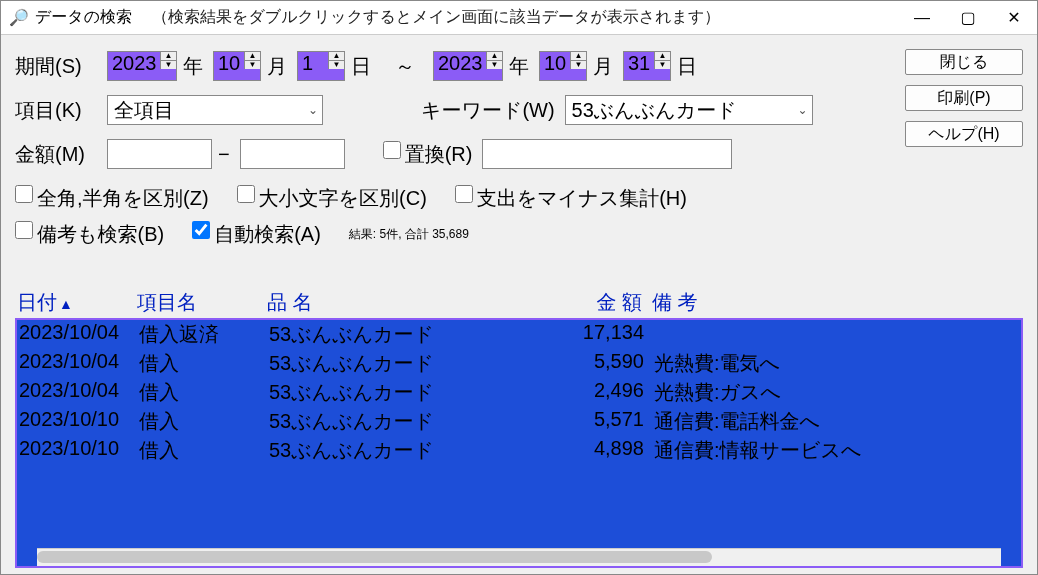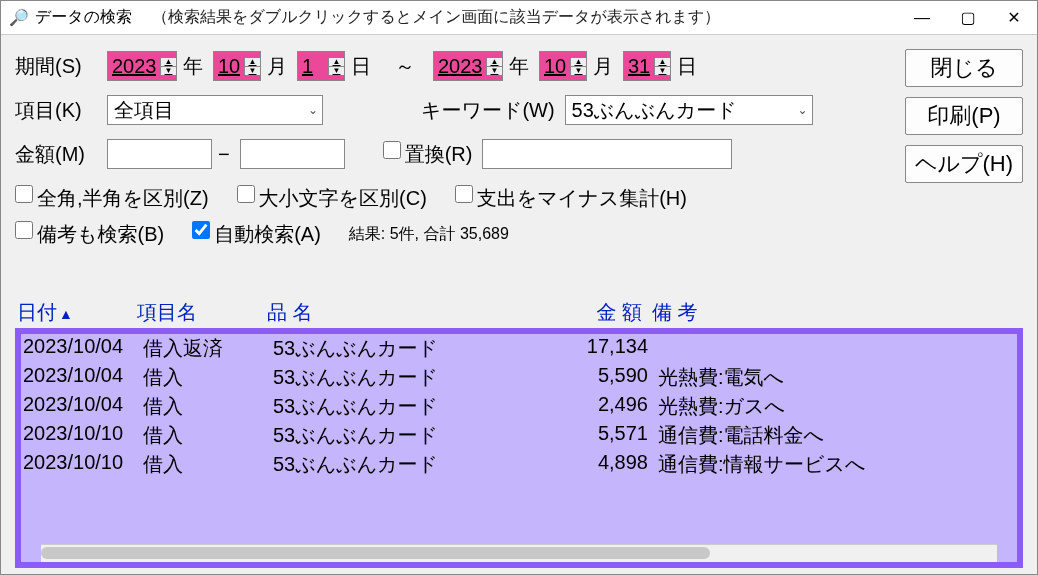--- a/index.html
+++ b/index.html
@@ -8,43 +8,43 @@
 .titlebar { height: 34px; display: flex; align-items: center; padding: 0 0 0 8px; background: #fff; border-bottom: 1px solid #ccc; }
 .titlebar .icon { font-size: 16px; margin-right: 6px; }
 .titlebar .title { font-size: 16px; }
 .titlebar .hint { font-size: 16px; margin-left: 20px; color: #222; }
 .titlebar .winbtns { margin-left: auto; display: flex; }
 .winbtn { width: 46px; height: 34px; display: flex; align-items: center; justify-content: center; font-size: 16px; cursor: default; }
 .client { flex: 1; display: flex; flex-direction: column; padding: 14px 14px 6px 14px; background: #f0f0f0; gap: 28px; }
 .toprow { display: flex; }
 .leftcol { flex: 1; }
 .rightcol { width: 118px; display: flex; flex-direction: column; gap: 10px; margin-left: 8px; }
-.btn { height: 38px; border: 1px solid #888; background: #fdfdfd; border-radius: 2px; display: flex; align-items: center; justify-content: center; font-size: 22px; cursor: default; }
+.btn { height: 26px; border: 1px solid #888; background: #fdfdfd; border-radius: 2px; display: flex; align-items: center; justify-content: center; font-size: 16px; cursor: default; }
 .btn.primary { border: 2px solid #1a6fd6; }
 .row { display: flex; align-items: center; margin-bottom: 10px; min-height: 34px; gap: 4px; }
 .lbl { font-size: 20px; }
 .lbl.period { width: 88px; }
 .lbl.item { width: 88px; }
 .lbl.amount { width: 88px; }
-.spinbox { display: inline-flex; align-items: center; height: 30px; border: 1px solid #888; background: #ec4899; text-decoration: underline; }
+.spinbox { display: inline-flex; align-items: flex-start; height: 30px; border: 1px solid #888; background: #8b5cf6; }
 .spinbox input { border: none; text-align: left; padding: 0 4px; font-size: 20px; background: transparent; outline: none; font-family: inherit; }
 .spinbox .arrows { display: flex; flex-direction: column; width: 16px; border-left: 1px solid #888; }
 .spinbox .arrows span { flex: 1; display: flex; align-items: center; justify-content: center; font-size: 8px; line-height: 1; background: #eee; cursor: default; }
 .spinbox .arrows span:first-child { border-bottom: 1px solid #888; }
 .unit { font-size: 20px; margin: 0 6px 0 2px; }
 .tilde { font-size: 20px; margin: 0 14px; }
 .combo { display: inline-flex; align-items: center; height: 30px; border: 1px solid #888; background: #fff; padding: 0 4px 0 6px; font-size: 20px; }
 .combo .chev { margin-left: auto; font-size: 12px; color: #555; }
 .textin { height: 30px; border: 1px solid #888; background: #fff; font-size: 20px; padding: 0 6px; outline: none; font-family: inherit; }
 .chk { display: inline-flex; align-items: flex-start; gap: 4px; font-size: 20px; margin-right: 24px; }
 .chk input { width: 18px; height: 18px; }
-.result-label { font-size: 16px; }
+.result-label { font-size: 12px; }
 .grid-wrap { flex: 1; display: flex; flex-direction: column; margin-top: 8px; }
 .grid-head { display: flex; color: #0020c0; font-size: 20px; padding: 0 2px 2px 2px; }
-.grid-body { flex: 1; border: 6px solid #8b5cf6; background: #c4b5fd; overflow: auto; position: relative; }
+.grid-body { flex: 1; border: 2px solid #8b5cf6; background: #1d4ed8; overflow: auto; position: relative; }
 .grid-row { display: flex; font-size: 20px; padding: 1px 2px; }
 .c-date { width: 120px; }
 .c-item { width: 130px; }
 .c-name { width: 275px; }
 .c-amt { width: 100px; text-align: right; }
 .c-memo { flex: 1; padding-left: 10px; }
 .sort-arrow { color: #0020c0; font-size: 14px; margin-left: 2px; }
 .hscroll { height: 18px; background: #f0f0f0; border-top: 1px solid #ccc; position: relative; margin: 0 20px; }
 .hscroll .thumb { position: absolute; left: 0; top: 2px; height: 12px; width: 70%; background: #c8c8c8; border-radius: 6px; }
 </style>
@@ -162,21 +162,21 @@
           <label class="chk">
               <input type="checkbox" style="">
               <span>大小文字を区別(C)</span>
             </label>
           <label class="chk">
               <input type="checkbox" style="">
               <span>支出をマイナス集計(H)</span>
             </label>
         </div>
 
-        <div class="row" style="margin-bottom:12px">
+        <div class="row" style="margin-bottom:2px">
           <label class="chk">
               <input type="checkbox" style="">
               <span>備考も検索(B)</span>
             </label>
           <label class="chk">
               <input type="checkbox" checked="" style="">
               <span>自動検索(A)</span>
             </label>
           <span class="result-label">結果:  5件, 合計 35,689</span>
         </div>

